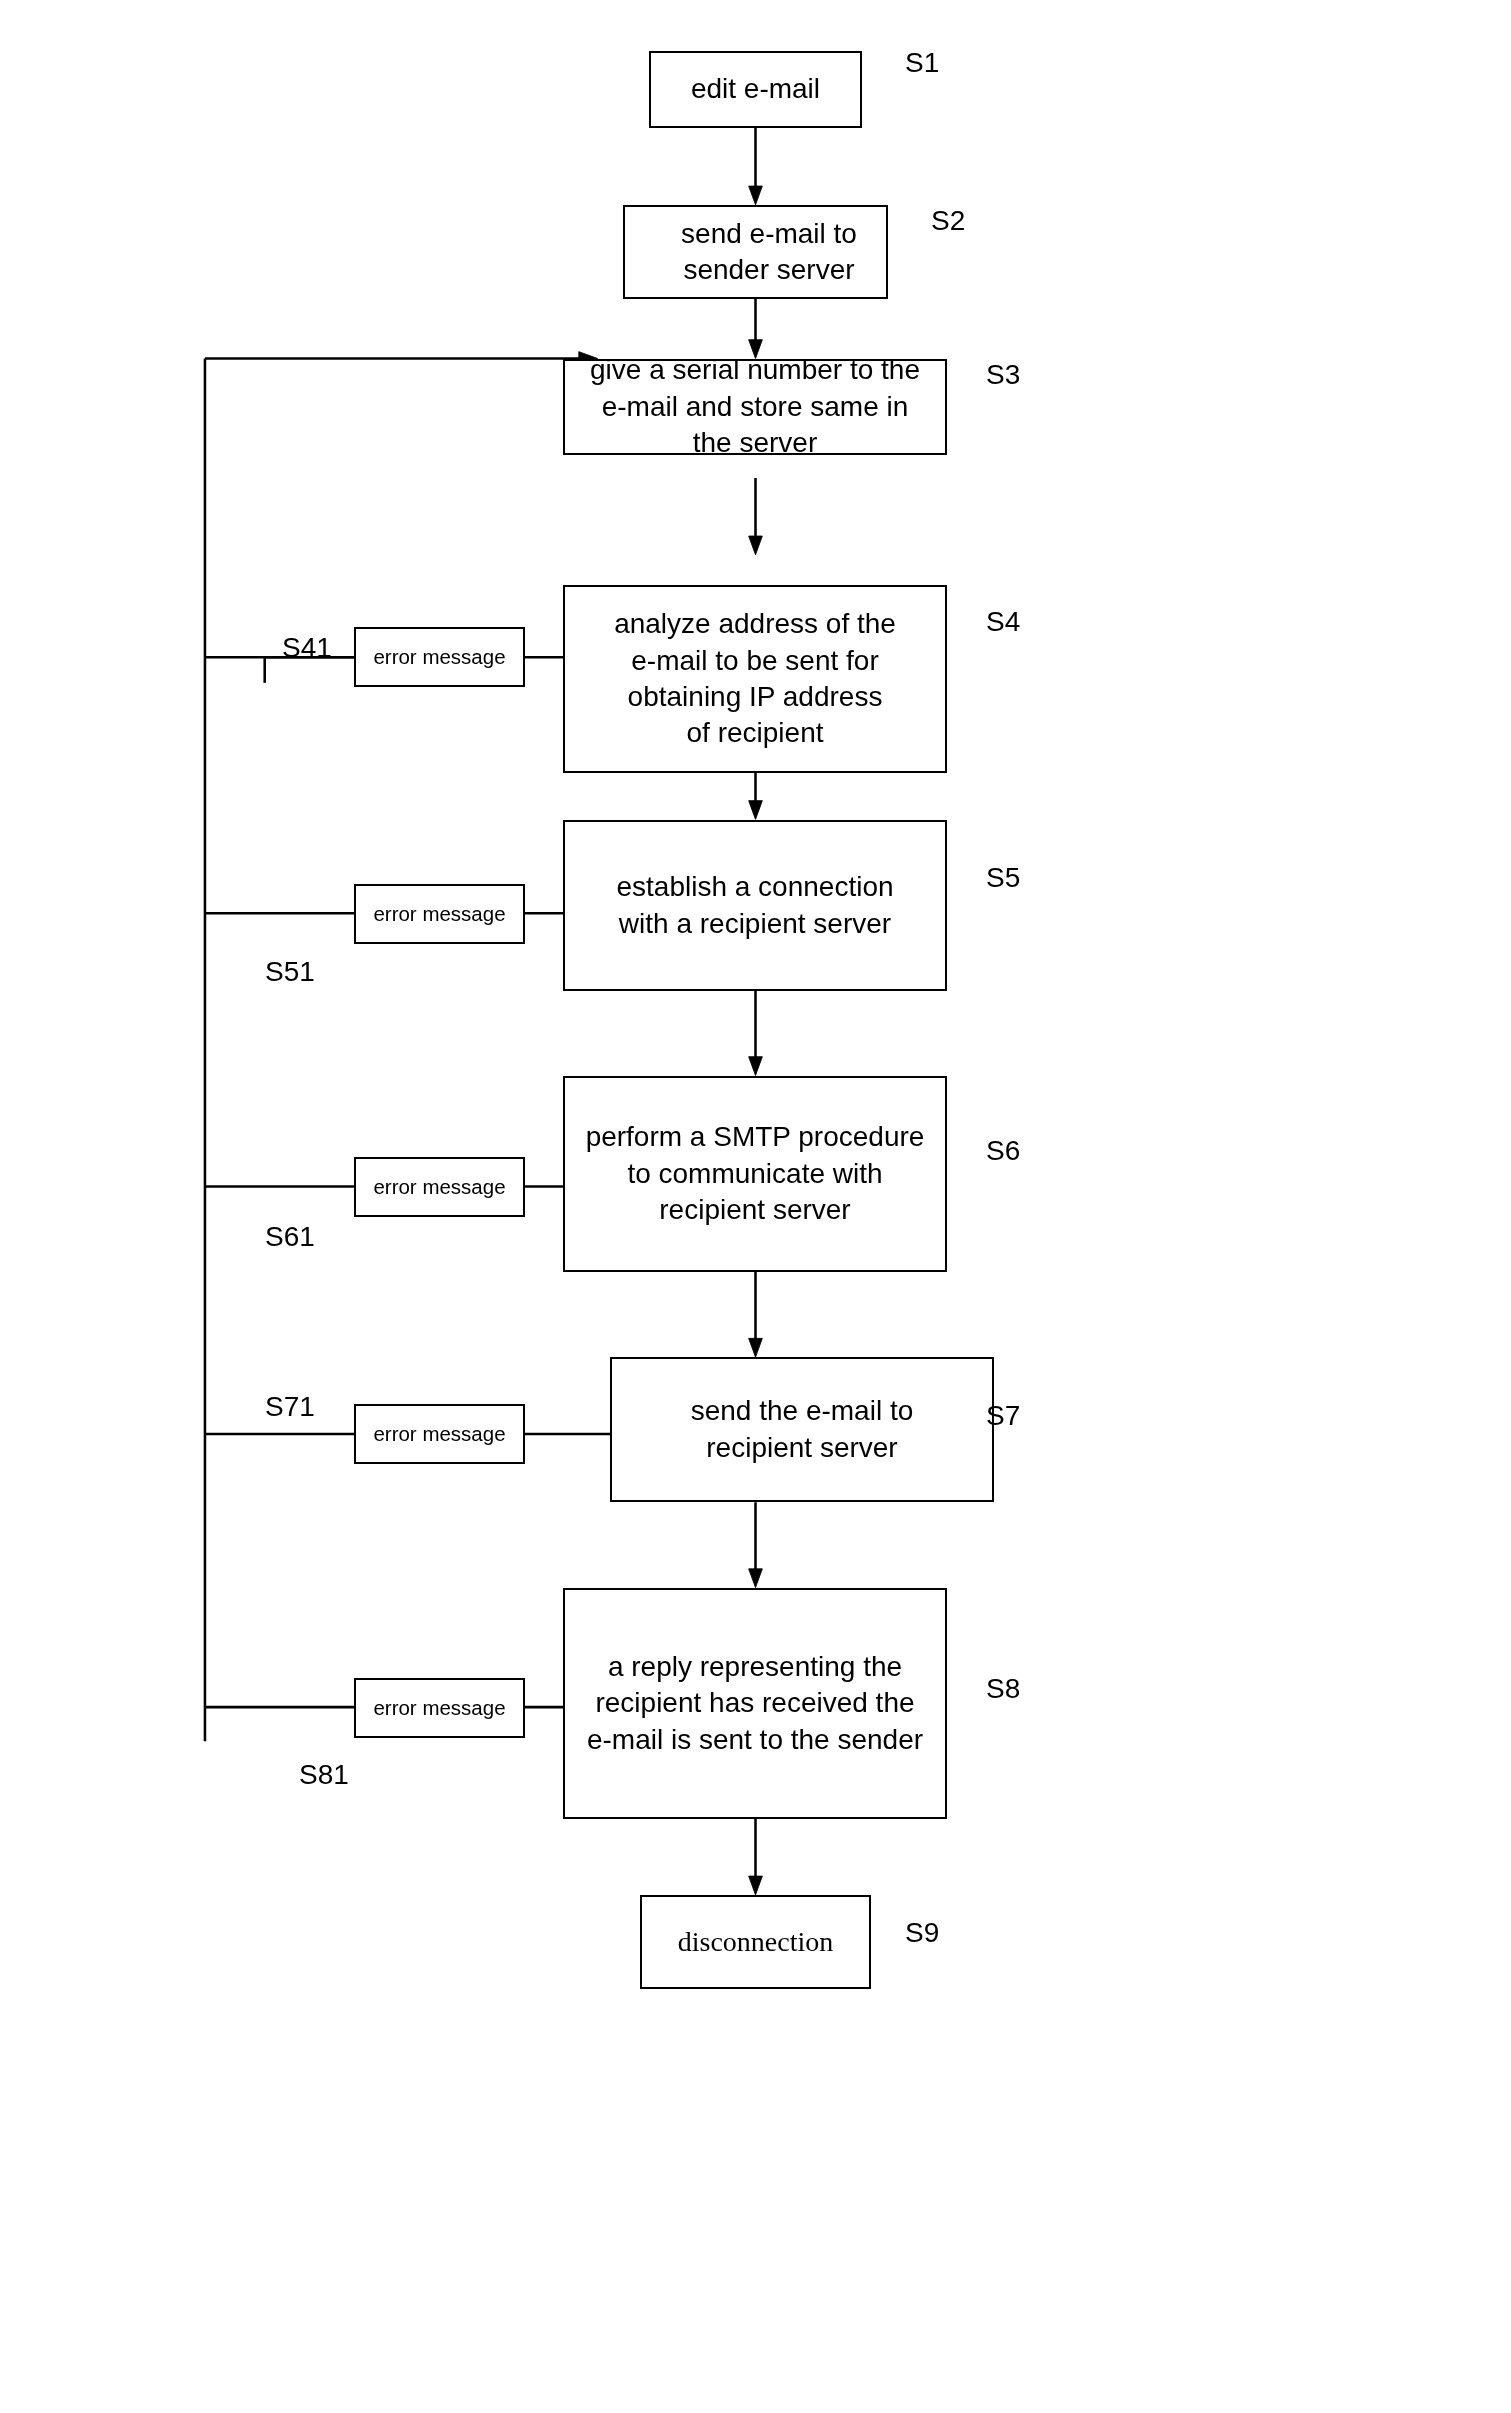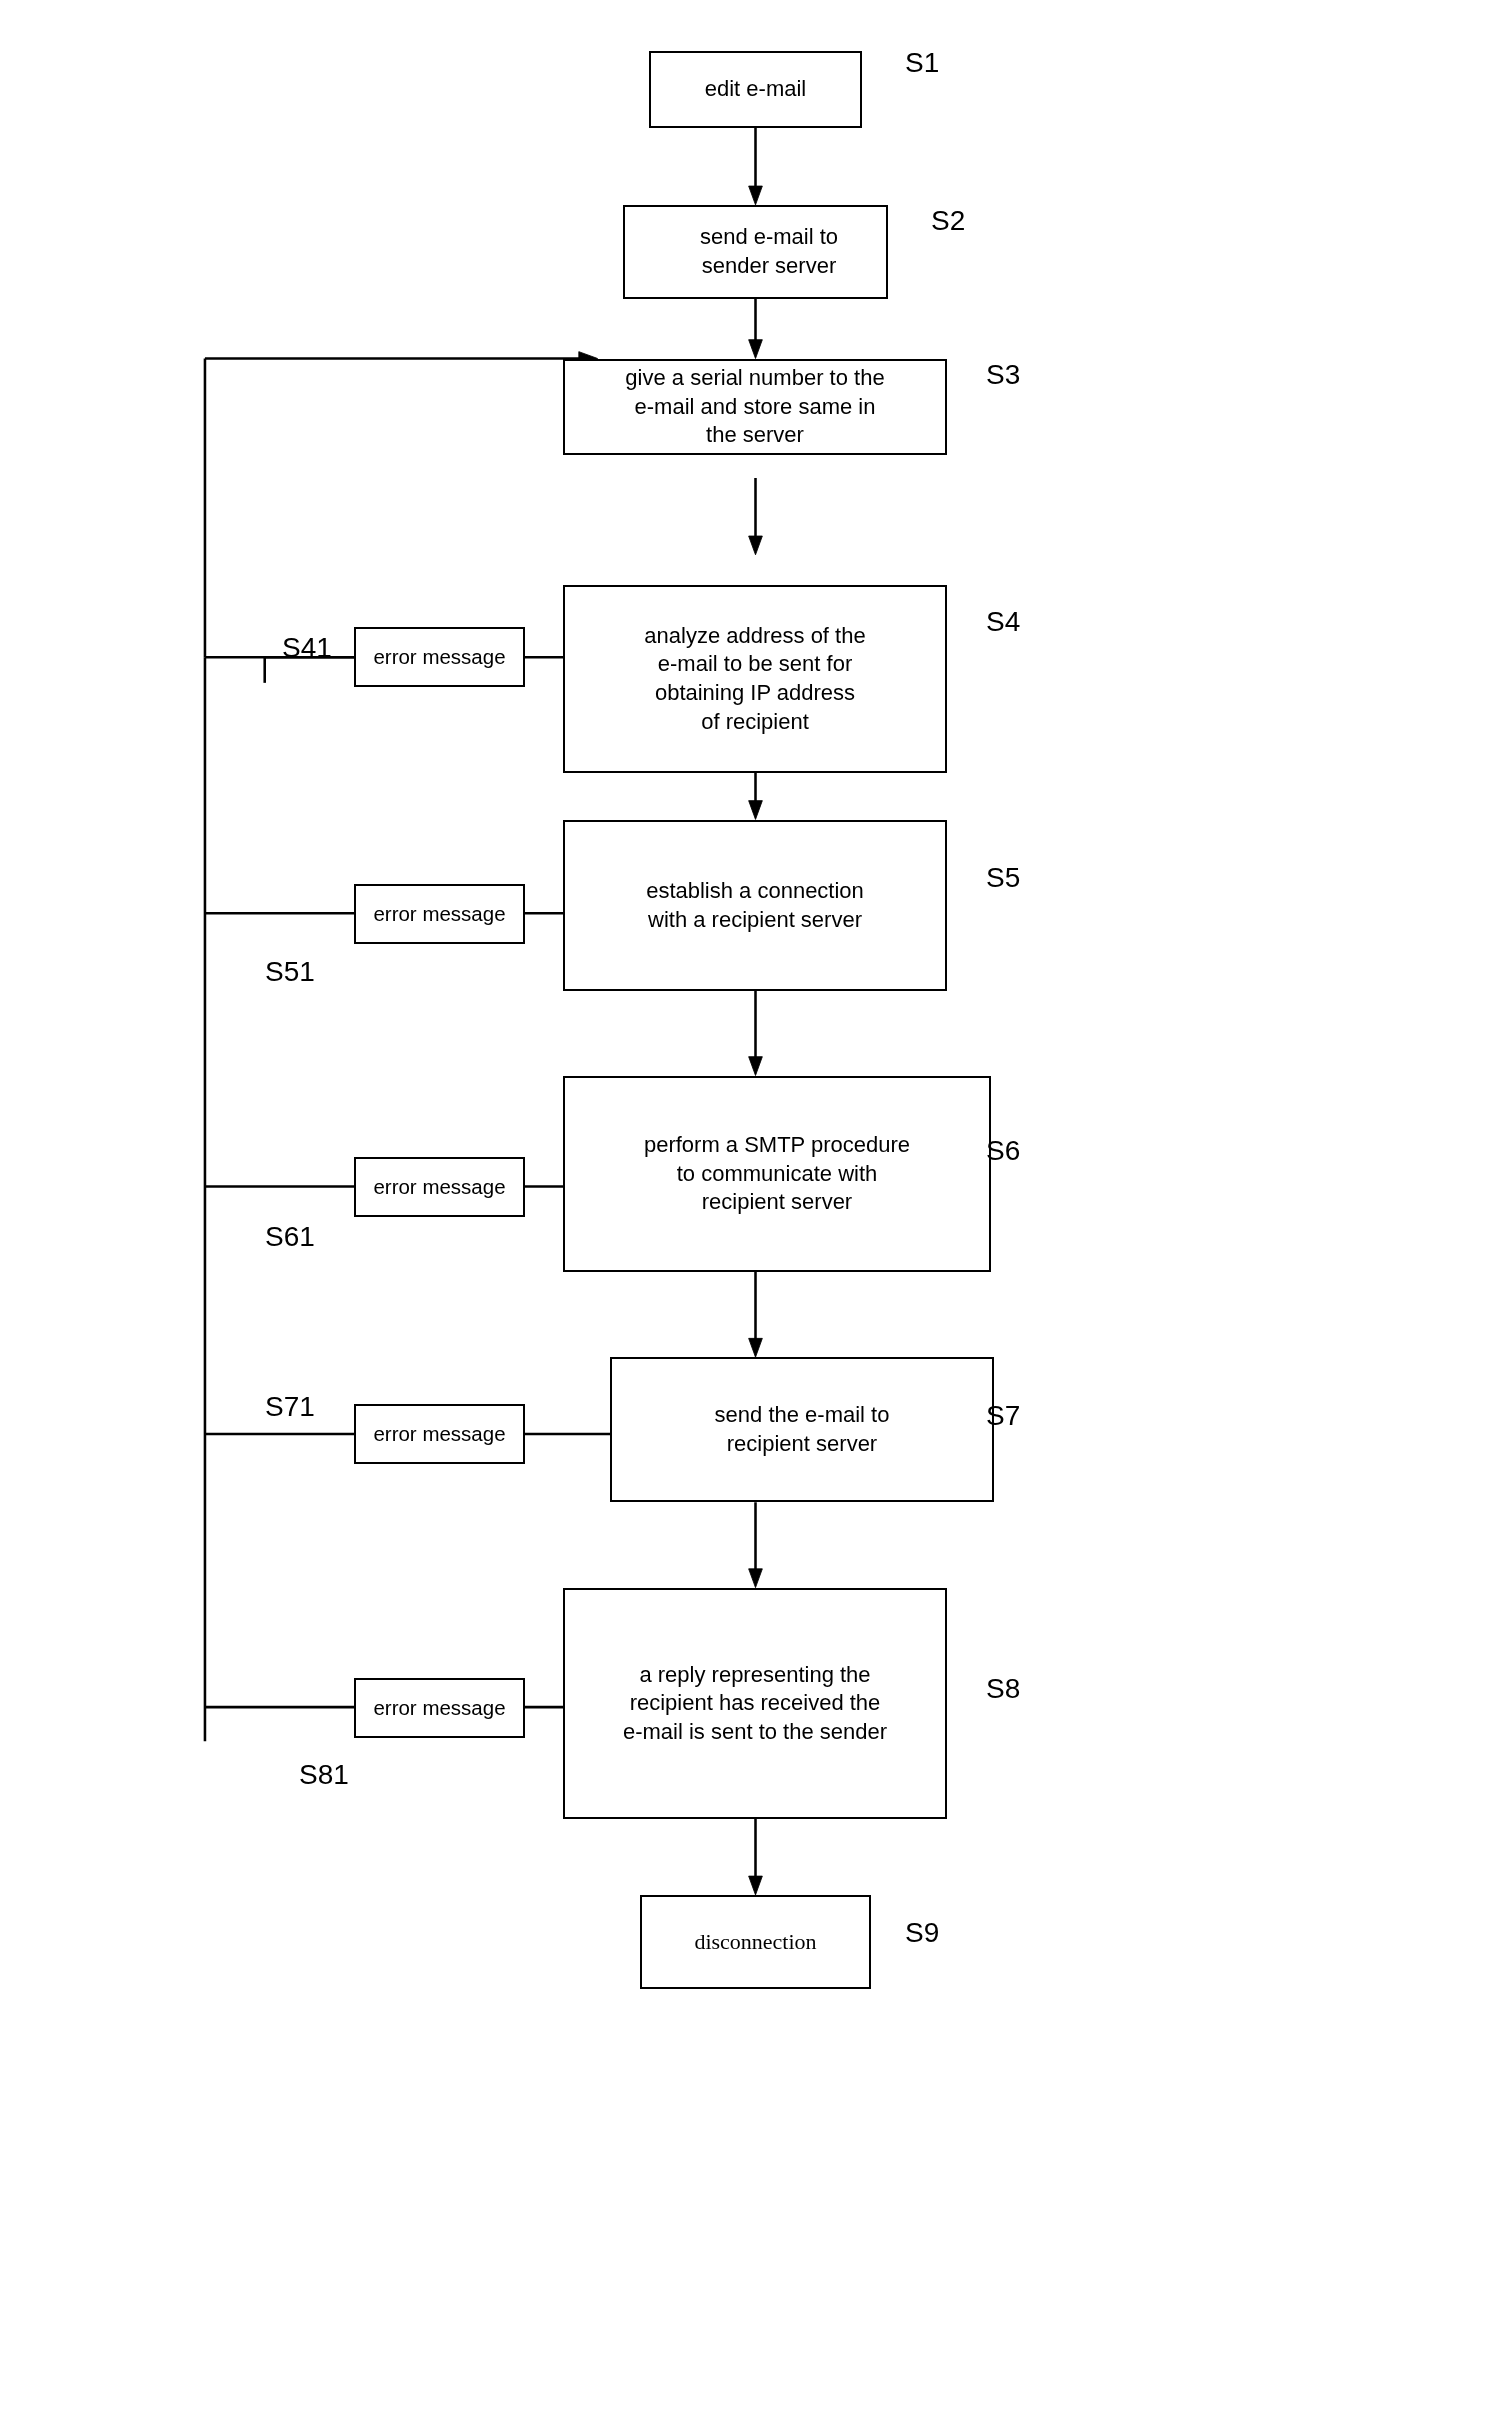--- a/index.html
+++ b/index.html
@@ -17,21 +17,21 @@
       height: 2413px;
     }
     .flowbox {
       position: absolute;
       border: 2.1px solid #000;
       background: #fff;
       display: flex;
       align-items: center;
       justify-content: center;
       text-align: center;
-      font-size: 22px;
+      font-size: 28px;
       line-height: 1.3;
       font-family: Arial, sans-serif;
     }
     .label {
       position: absolute;
       font-size: 28px;
       font-family: Arial, sans-serif;
       font-weight: normal;
     }
     svg.arrows {
@@ -146,21 +146,21 @@
   <div class="flowbox" style="left:563px; top:820px; width:384px; height:171px;">
     <span>establish a connection<br>with a recipient server</span>
   </div>
   <div class="label" style="left:986px; top:862px;">S5</div>
 
   <div class="flowbox" style="left:354px; top:884px; width:171px; height:60px; font-size:20.5px;">
     <span>error message</span>
   </div>
   <div class="label" style="left:265px; top:956px;">S51</div>
 
-  <div class="flowbox" style="left:563px; top:1076px; width:428px; height:196px;">
+  <div class="flowbox" style="left:563px; top:1076px; width:384px; height:196px;">
     <span>perform a SMTP procedure<br>to communicate with<br>recipient server</span>
   </div>
   <div class="label" style="left:986px; top:1135px;">S6</div>
 
   <div class="flowbox" style="left:354px; top:1157px; width:171px; height:60px; font-size:20.5px;">
     <span>error message</span>
   </div>
   <div class="label" style="left:265px; top:1221px;">S61</div>
 
   <div class="flowbox" style="left:563px; top:1357px; width:384px; height:145px;margin-left:47px;">

